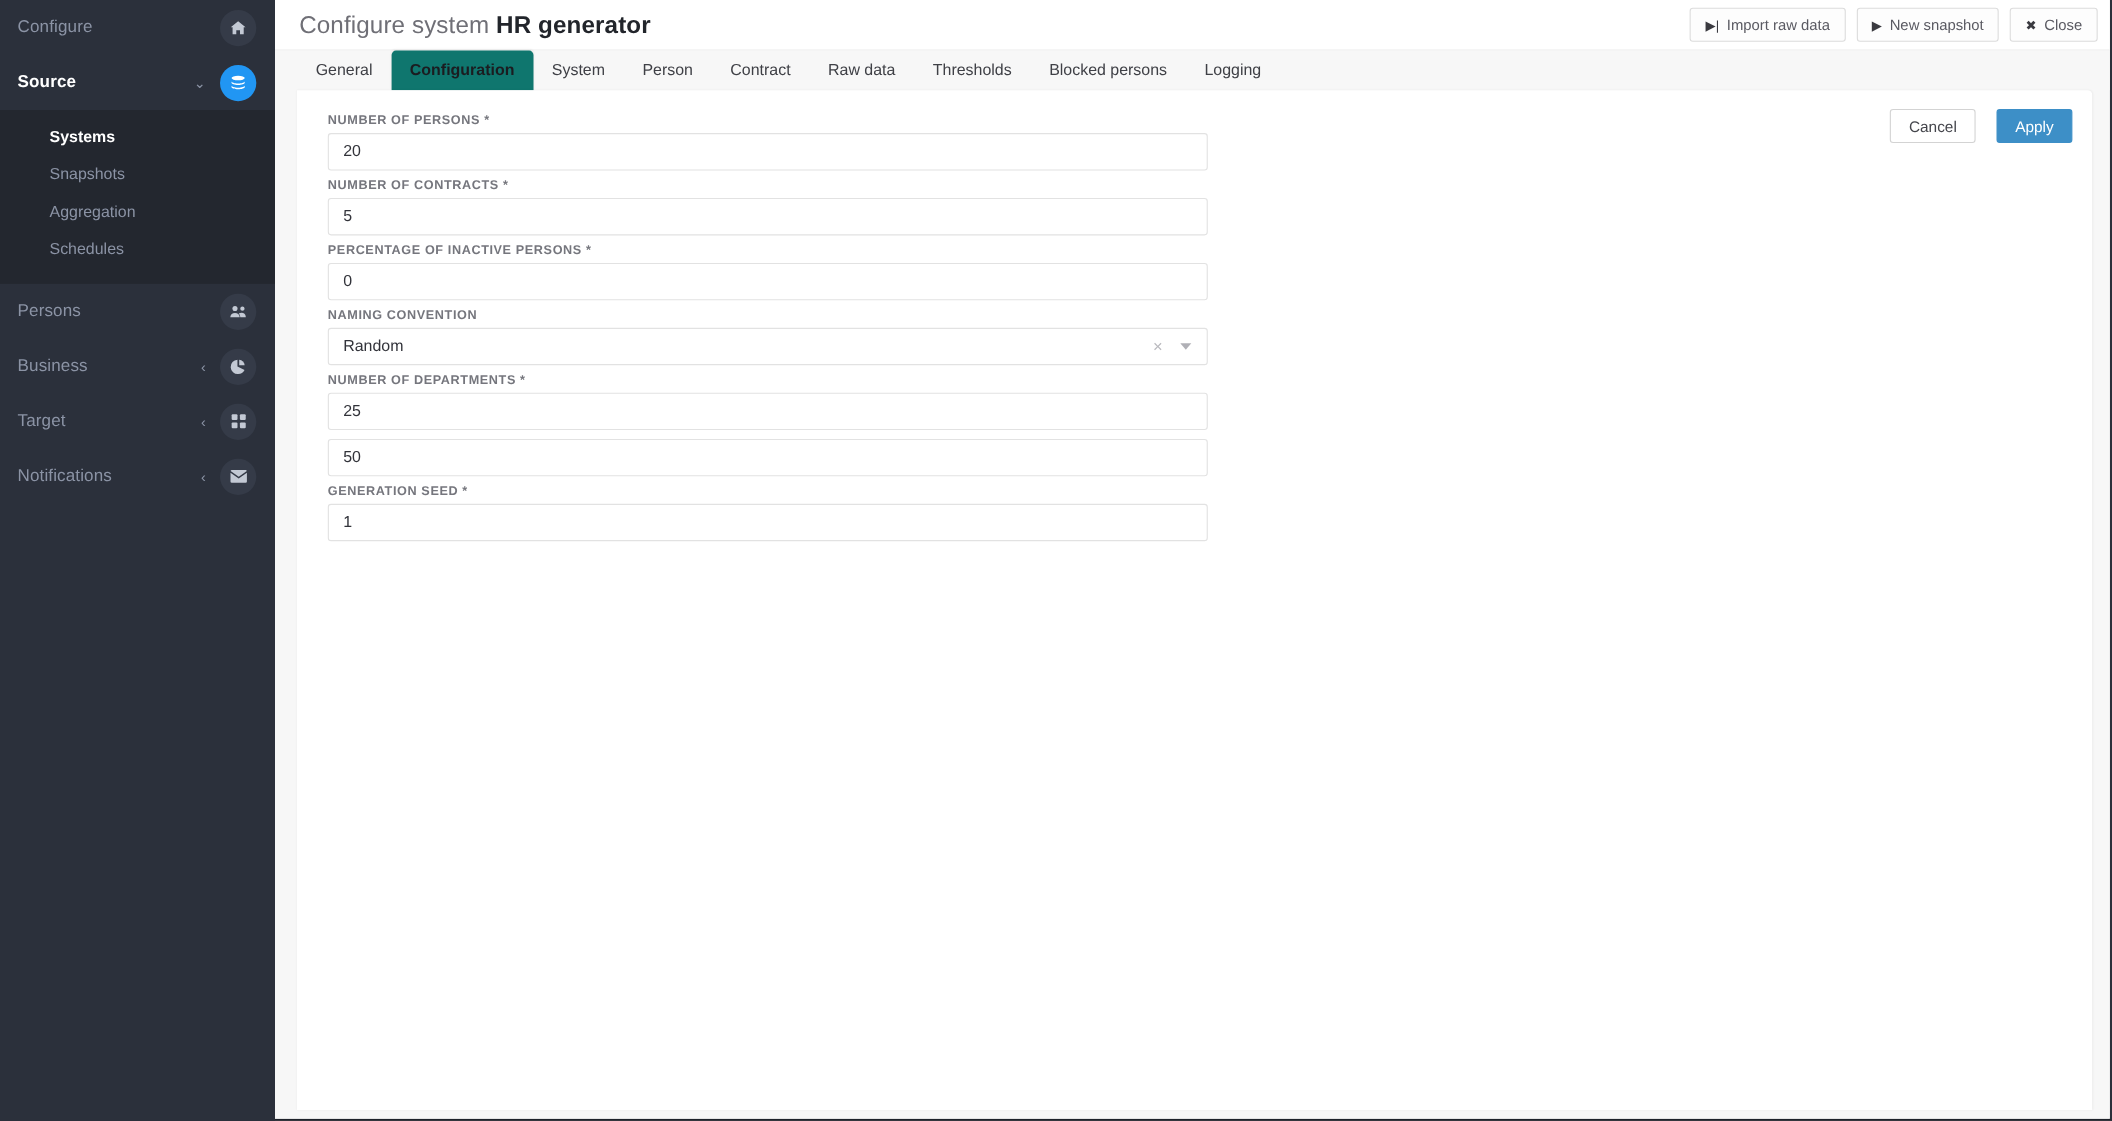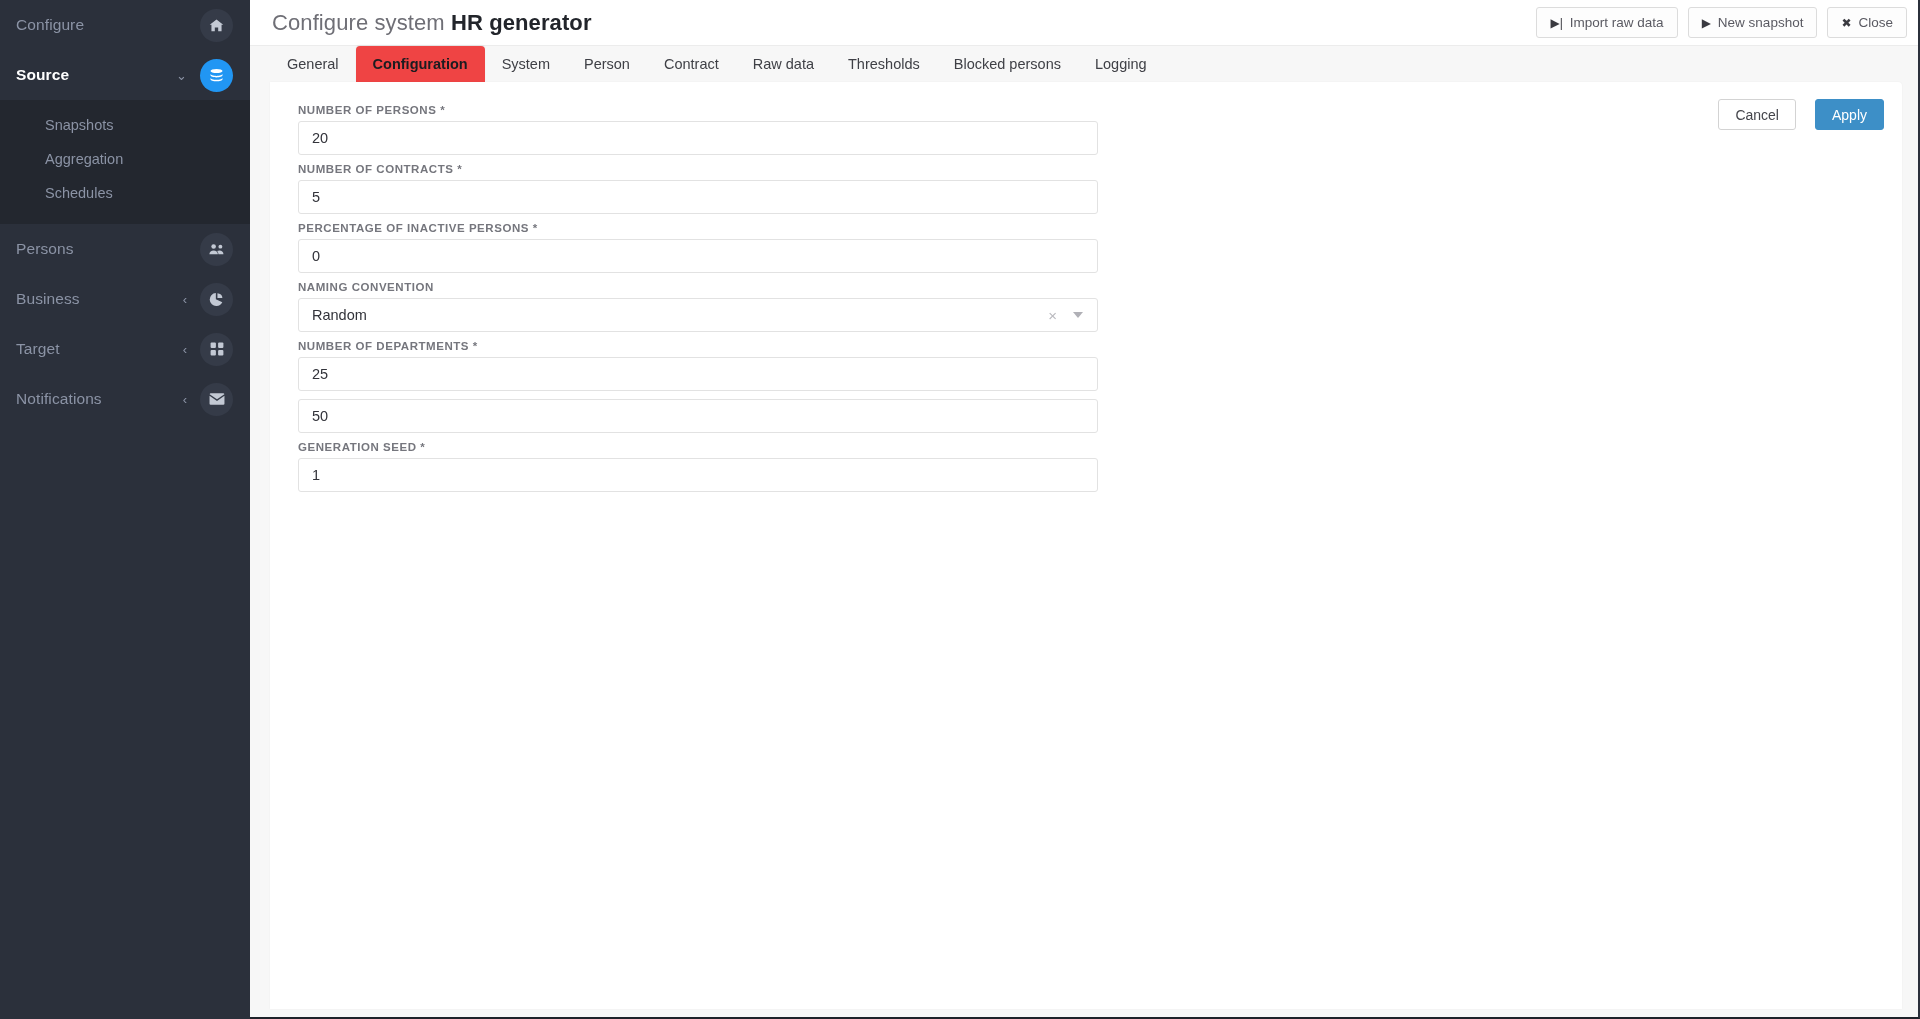--- a/index.html
+++ b/index.html
@@ -143,21 +143,21 @@
     display: flex;
     align-items: center;
     font-size: 14.5px;
     color: #3f4046;
     cursor: pointer;
     white-space: nowrap;
     border-radius: 4px 4px 0 0;
     background: transparent;
   }
   .tab.active {
-    background: #ef4444;
+    background: #0f766e;
     font-weight: bold;
     color: #1b1c20;
     box-shadow: 0 -1px 2px rgba(0,0,0,.05);
   }
 
   .content-card {
     flex: 1 1 auto;
     margin: 0 16px 8px 20px;
     background: #ffffff;
     border-radius: 0 4px 0 0;
@@ -254,20 +254,23 @@
           <span class="nav-circle accent">
             <svg width="15" height="15" viewBox="0 0 16 16">
               <ellipse class="ic" cx="8" cy="3.2" rx="6.4" ry="2.2"></ellipse>
               <path class="ic" d="M1.6 6.2c0 1.2 2.9 2.2 6.4 2.2s6.4-1 6.4-2.2v1.6c0 1.2-2.9 2.2-6.4 2.2S1.6 9 1.6 7.8z"></path>
               <path class="ic" d="M1.6 10.3c0 1.2 2.9 2.2 6.4 2.2s6.4-1 6.4-2.2v1.6c0 1.2-2.9 2.2-6.4 2.2s-6.4-1-6.4-2.2z"></path>
             </svg>
           </span>
         </div>
       </div>
     <div class="submenu" id="nav-sub">
+        <div class="sub-row active">
+          <span class="sub-label">Systems</span>
+        </div>
         <div class="sub-row">
           <span class="sub-label">Snapshots</span>
         </div>
         <div class="sub-row">
           <span class="sub-label">Aggregation</span>
         </div>
         <div class="sub-row">
           <span class="sub-label">Schedules</span>
         </div>
       </div>

